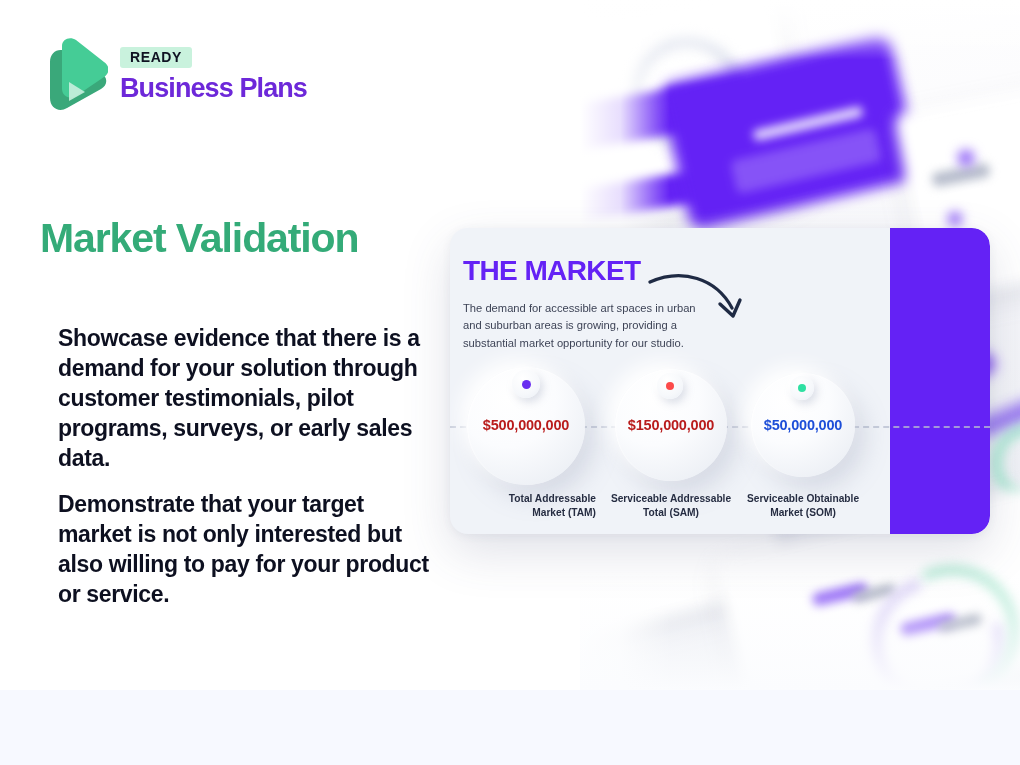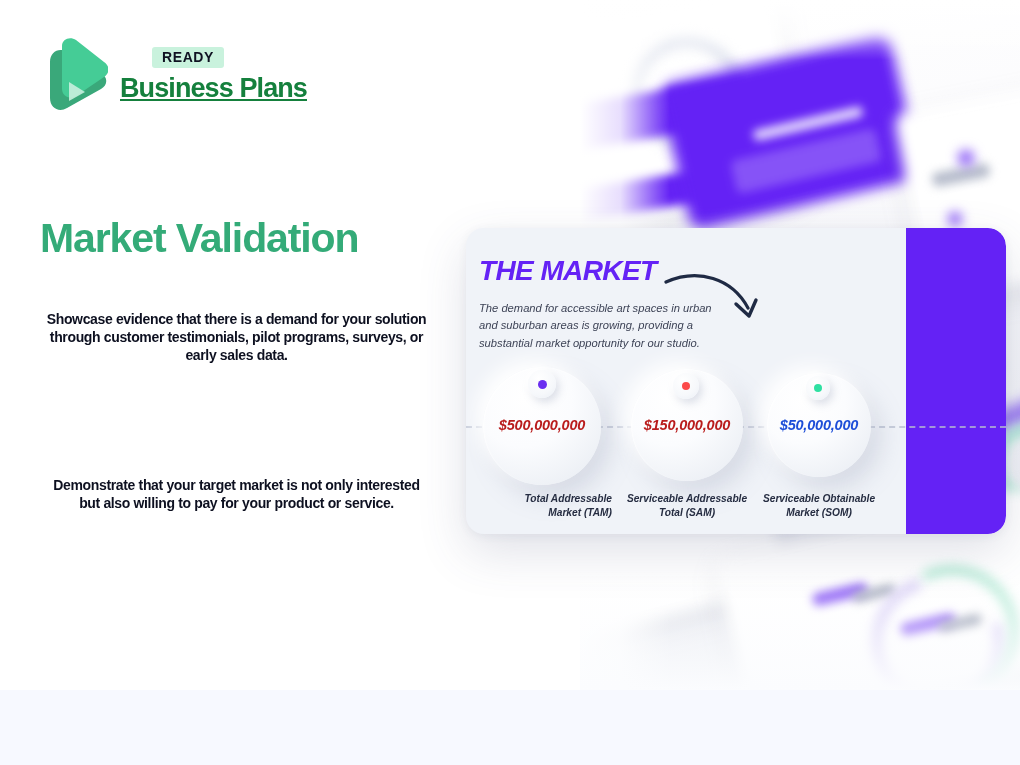--- a/index.html
+++ b/index.html
@@ -110,72 +110,68 @@
   .ready-badge {
     display: inline-block;
     background: #c9f2dd;
     color: #0f1222;
     font-size: 14px;
     font-weight: bold;
     letter-spacing: 0.6px;
     padding: 3px 10px 4px 10px;
     border-radius: 3px;
     line-height: 1;
-    margin-left: 32px;
   }
   .brand-name {
     margin-top: 7px;
     font-size: 27px;
     font-weight: bold;
-    color: #15803d;
+    color: #6d28d9;
     letter-spacing: -0.9px;
     line-height: 1;
-    text-decoration: underline;
   }
 
   .page-title {
     position: absolute;
     left: 40px;
     top: 216px;
     font-size: 41px;
     font-weight: bold;
     color: #34ab78;
     letter-spacing: -1.1px;
     line-height: 1.12;
     margin: 0;
   }
 
   .body-copy {
     position: absolute;
     left: 40px;
     top: 306px;
     width: 385px;
-    font-size: 14px;
+    font-size: 23px;
     font-weight: bold;
     color: #0d1020;
     line-height: 1.3;
     letter-spacing: -0.35px;
-    margin: 4px;
-    text-align: center;
+    margin: 18px;
   }
   .body-copy.second { top: 472px; }
 
   
   .market-card {
     position: absolute;
-    left: 466px;
+    left: 450px;
     top: 228px;
     width: 540px;
     height: 306px;
     background: #f0f3f8;
     border-radius: 18px;
     box-shadow: 0 18px 48px rgba(70,80,120,0.17), 0 2px 10px rgba(70,80,120,0.07);
     z-index: 30;
     overflow: hidden;
-    font-style: italic;
   }
   .purple-block {
     position: absolute;
     right: 0;
     top: 0;
     width: 100px;
     height: 306px;
     background: #6422f5;
     border-radius: 0 18px 18px 0;
   }

